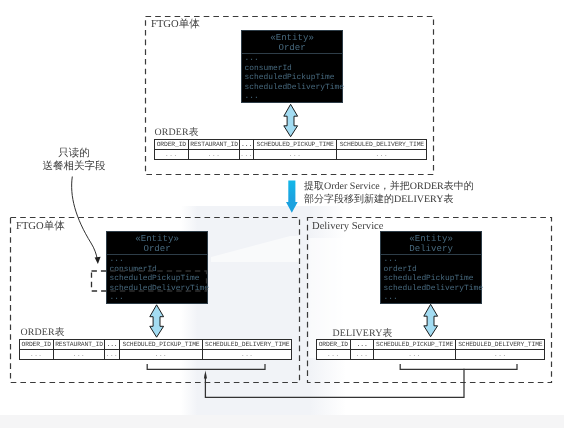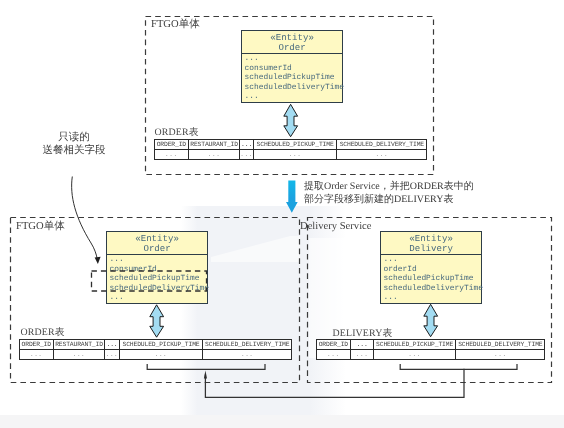--- a/index.html
+++ b/index.html
@@ -9,21 +9,21 @@
        text-rendering:geometricPrecision;}
   #stage{position:absolute;left:0;top:0;width:492px;height:428px;}
 
   
   .group{position:absolute;box-sizing:border-box;}
   .group-label{position:absolute;font-family:"Liberation Serif",serif;font-size:10.6px;
      color:#3f3f3f;white-space:nowrap;line-height:12px;}
 
   
   .entity{position:absolute;box-sizing:border-box;border:1.2px solid #2e3d48;
-     background:#fef9c3;}
+     background:#000000;}
   .entity .hdr{box-sizing:border-box;border-bottom:1.2px solid #2e3d48;
      text-align:center;font-family:"Liberation Mono",monospace;font-size:9.1px;
      color:#47697e;line-height:10.1px;padding-top:1.6px;}
   .entity .body{box-sizing:border-box;font-family:"Liberation Mono",monospace;
      font-size:7.9px;color:#47697e;line-height:9.55px;padding:0.3px 0 0 2.5px;}
 
   
   .dtable{position:absolute;box-sizing:border-box;border:1.1px solid #2b2b2b;
      background:#fff;border-collapse:collapse;}
   .dtable table{border-collapse:collapse;width:100%;height:100%;table-layout:fixed;}
@@ -109,21 +109,21 @@
         <td>...</td>
         <td>...</td>
         <td>...</td>
         <td>...</td>
         <td>...</td>
       </tr>
     </tbody>
       </table>
   </div>
 
-  <div class="note" style="left:40px;top:132px;text-align:center;width:68px;line-height:12.8px;">
+  <div class="note" style="left:40px;top:148px;text-align:center;width:68px;line-height:12.8px;">
     <div>只读的</div>
     <div style="margin-left:-18px;width:104px;">送餐相关字段</div>
   </div>
 
   <div class="note" style="left:304px;top:180px;font-size:10px;line-height:13.2px;">
     <div>提取Order Service，并把ORDER表中的</div>
     <div>部分字段移到新建的DELIVERY表</div>
   </div>
 
   <div class="group" style="left:10px;top:217px;width:290px;height:165px;"></div>
@@ -166,21 +166,21 @@
         <td>...</td>
         <td>...</td>
         <td>...</td>
         <td>...</td>
       </tr>
     </tbody>
       </table>
   </div>
 
   <div class="group" style="left:307px;top:217px;width:245px;height:165px;"></div>
-  <div class="group-label" style="left:300px;top:221px;text-align:center;">Delivery Service</div>
+  <div class="group-label" style="left:312px;top:221px;text-align:center;">Delivery Service</div>
 
   <div class="entity" style="left:380px;top:231px;width:102.2px;height:72.6px;">
     <div class="hdr" style="height:22.7px;">
       <div>«Entity»</div>
       <div>Delivery</div>
     </div>
     <div class="body">
       <div>...</div>
       <div>orderId</div>
       <div>scheduledPickupTime</div>

